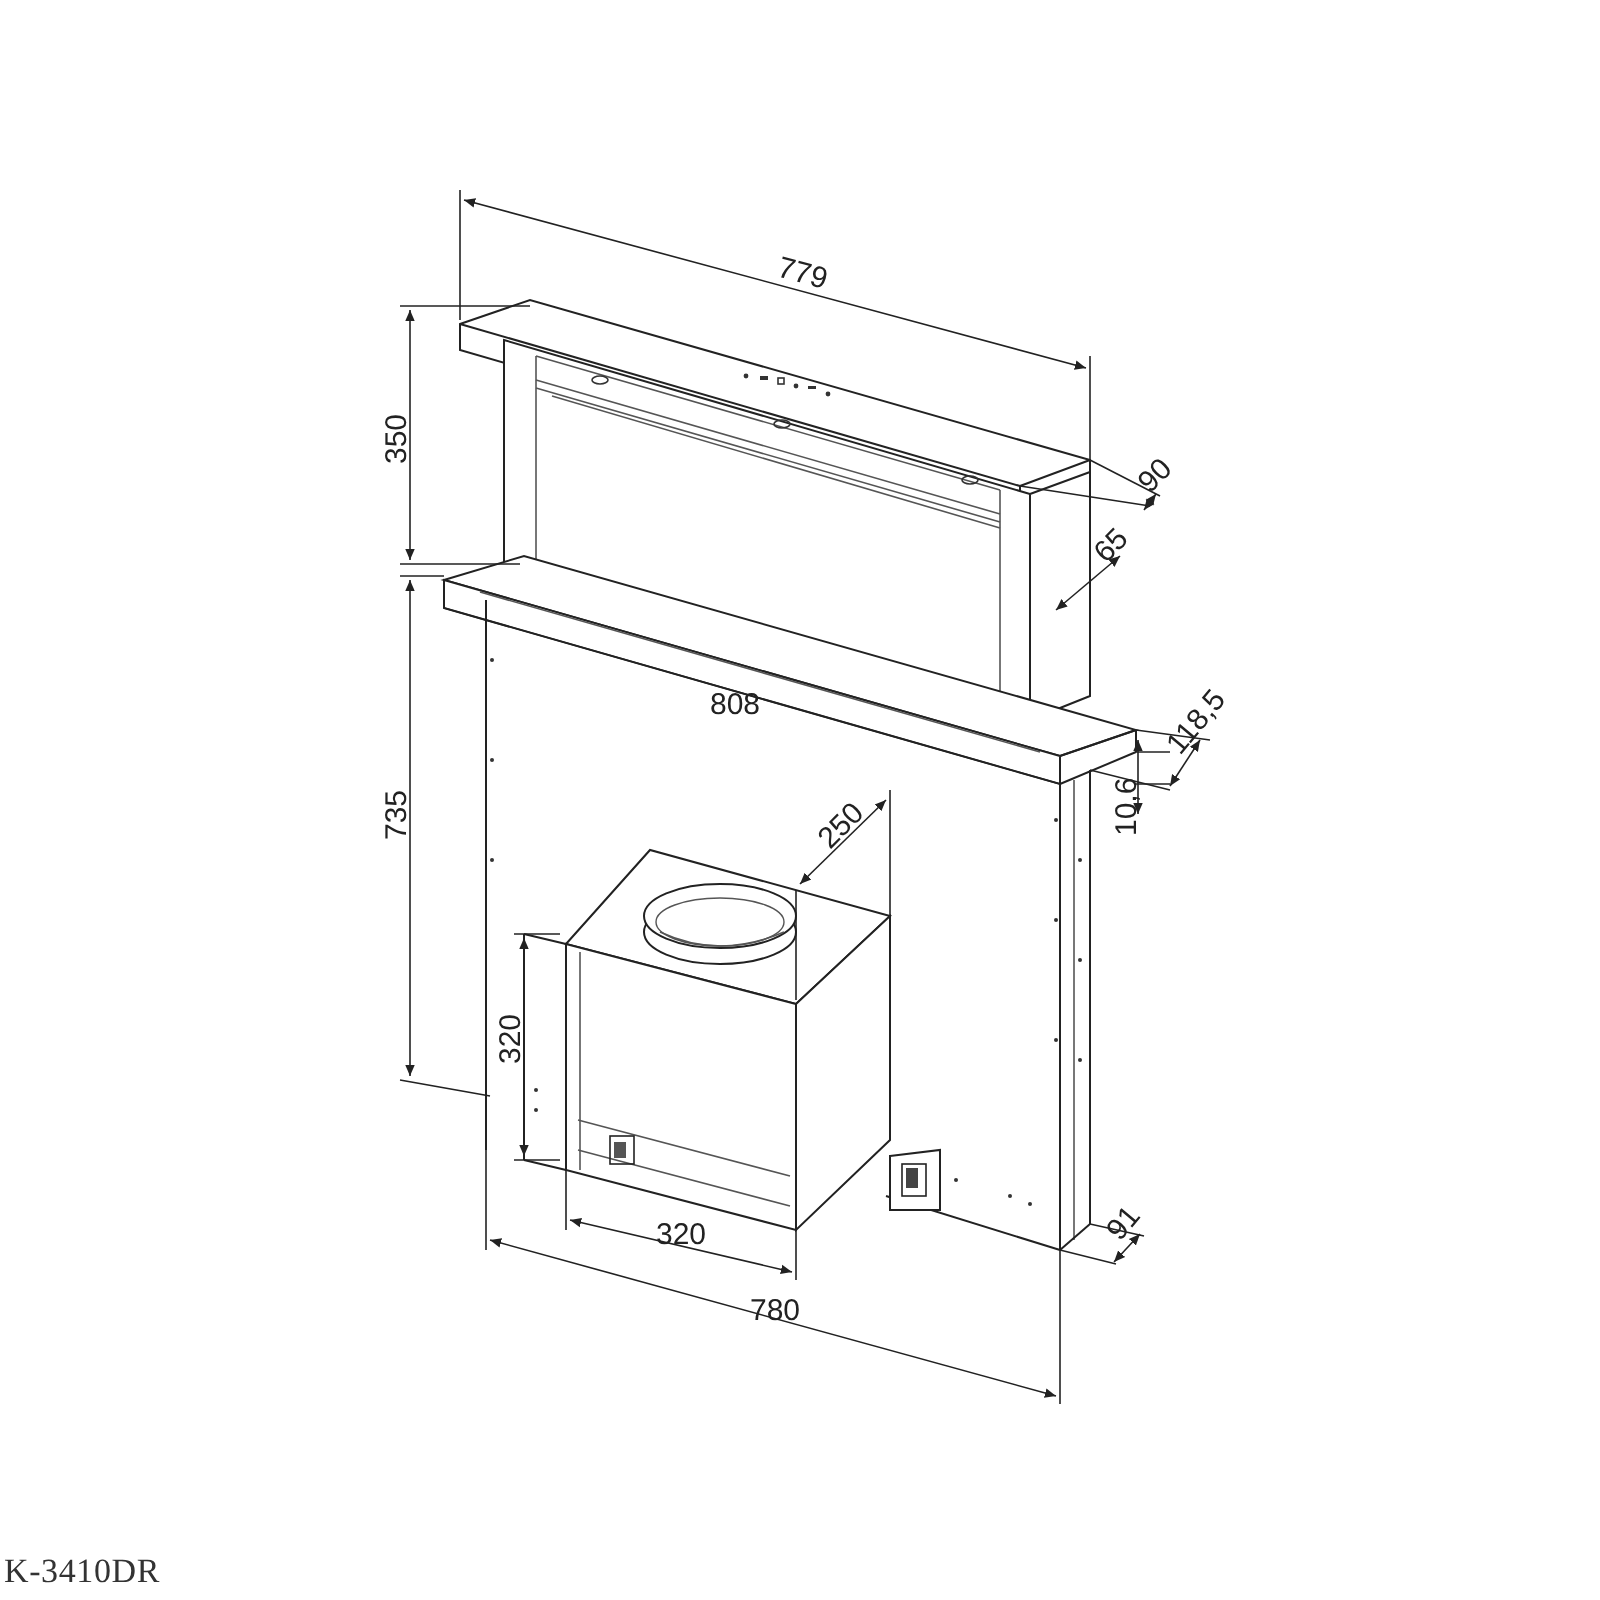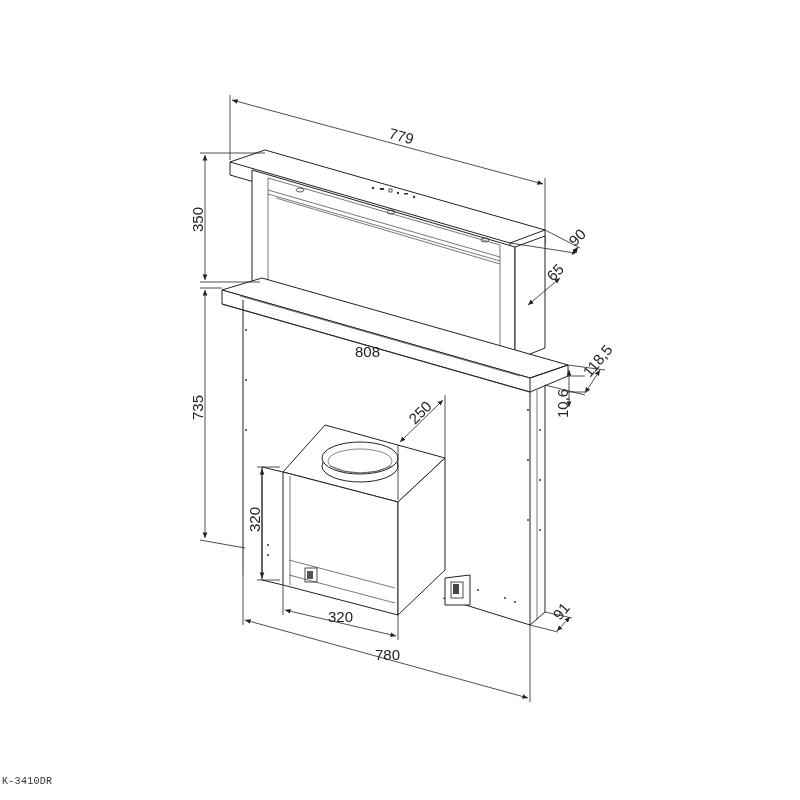--- a/index.html
+++ b/index.html
@@ -3,21 +3,21 @@
 <meta charset="utf-8">
 <style>
   html,body{margin:0;padding:0;background:#ffffff;}
   body{width:800px;height:800px;position:relative;overflow:hidden;font-family:"Liberation Sans",sans-serif;}
   svg{position:absolute;left:0;top:0;}
   .ln{stroke:#222;stroke-width:1;fill:none;}
   .lt{stroke:#555;stroke-width:0.8;fill:none;}
   .dim{stroke:#222;stroke-width:0.8;fill:none;}
   .fillw{fill:#ffffff;stroke:#222;stroke-width:1;}
   .dimtxt{font-family:"Liberation Sans",sans-serif;font-size:15px;fill:#222;}
-  .model{position:absolute;left:2px;top:776px;font-family:Liberation Mono, monospace;font-size:10px;color:#333;letter-spacing:0.3px;}
+  .model{position:absolute;left:2px;top:776px;font-family:Liberation Serif, serif;font-size:17px;color:#333;letter-spacing:0.3px;}
   .dot{fill:#333;}
 </style>
 </head>
 <body>
 
 <svg width="800" height="800" viewBox="0 0 800 800">
   <defs>
     <marker id="ar" markerWidth="8" markerHeight="8" refX="7" refY="4" orient="auto">
       <path d="M0,1 L7,4 L0,7 z" fill="#222"></path>
     </marker>

